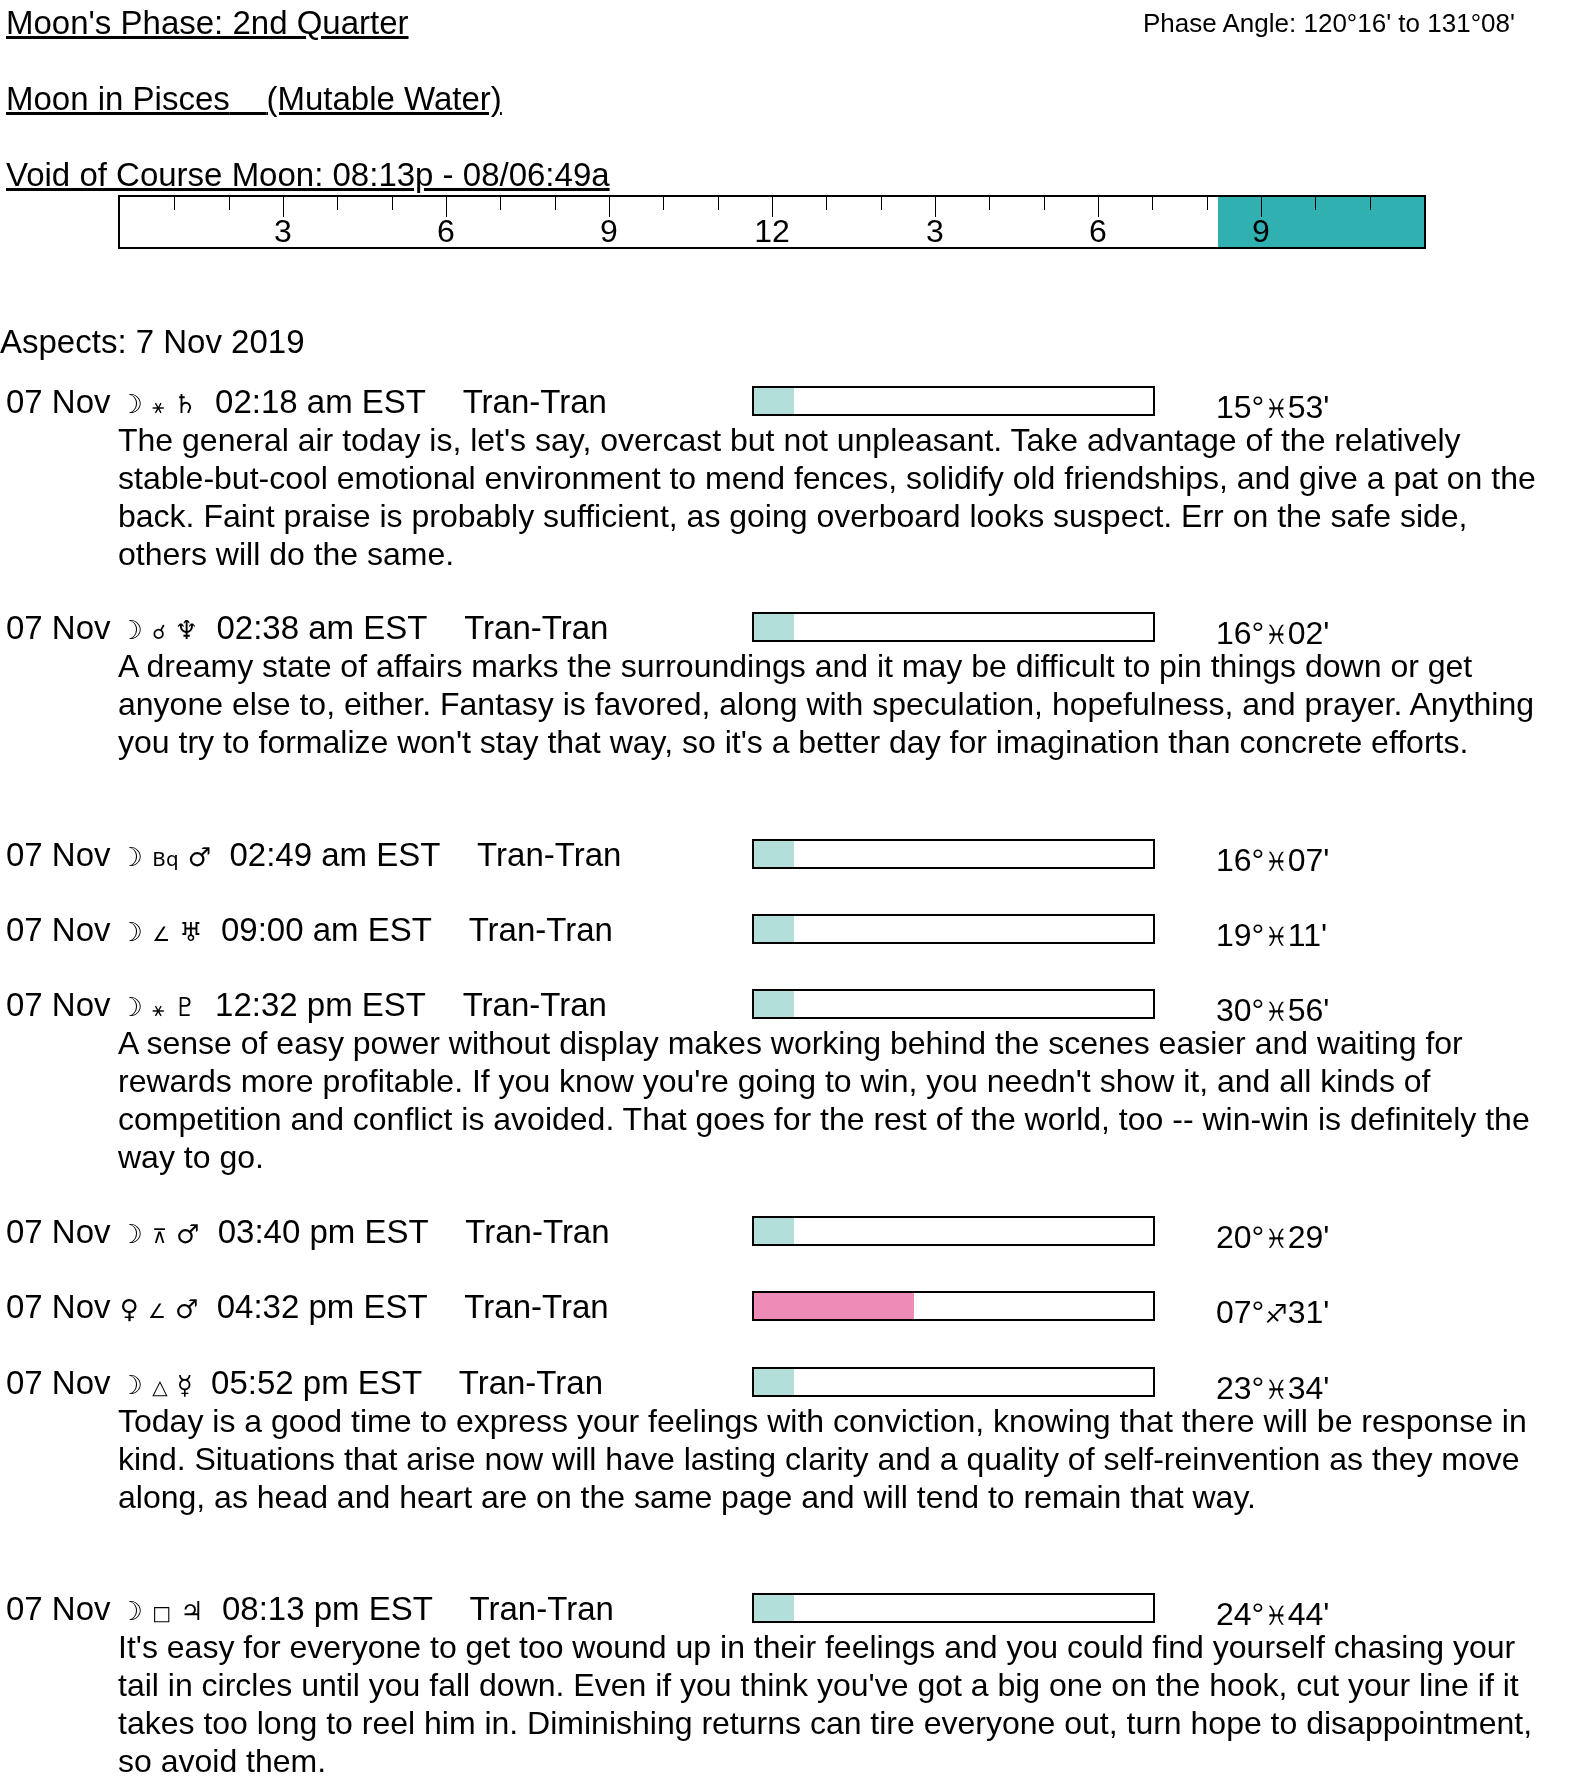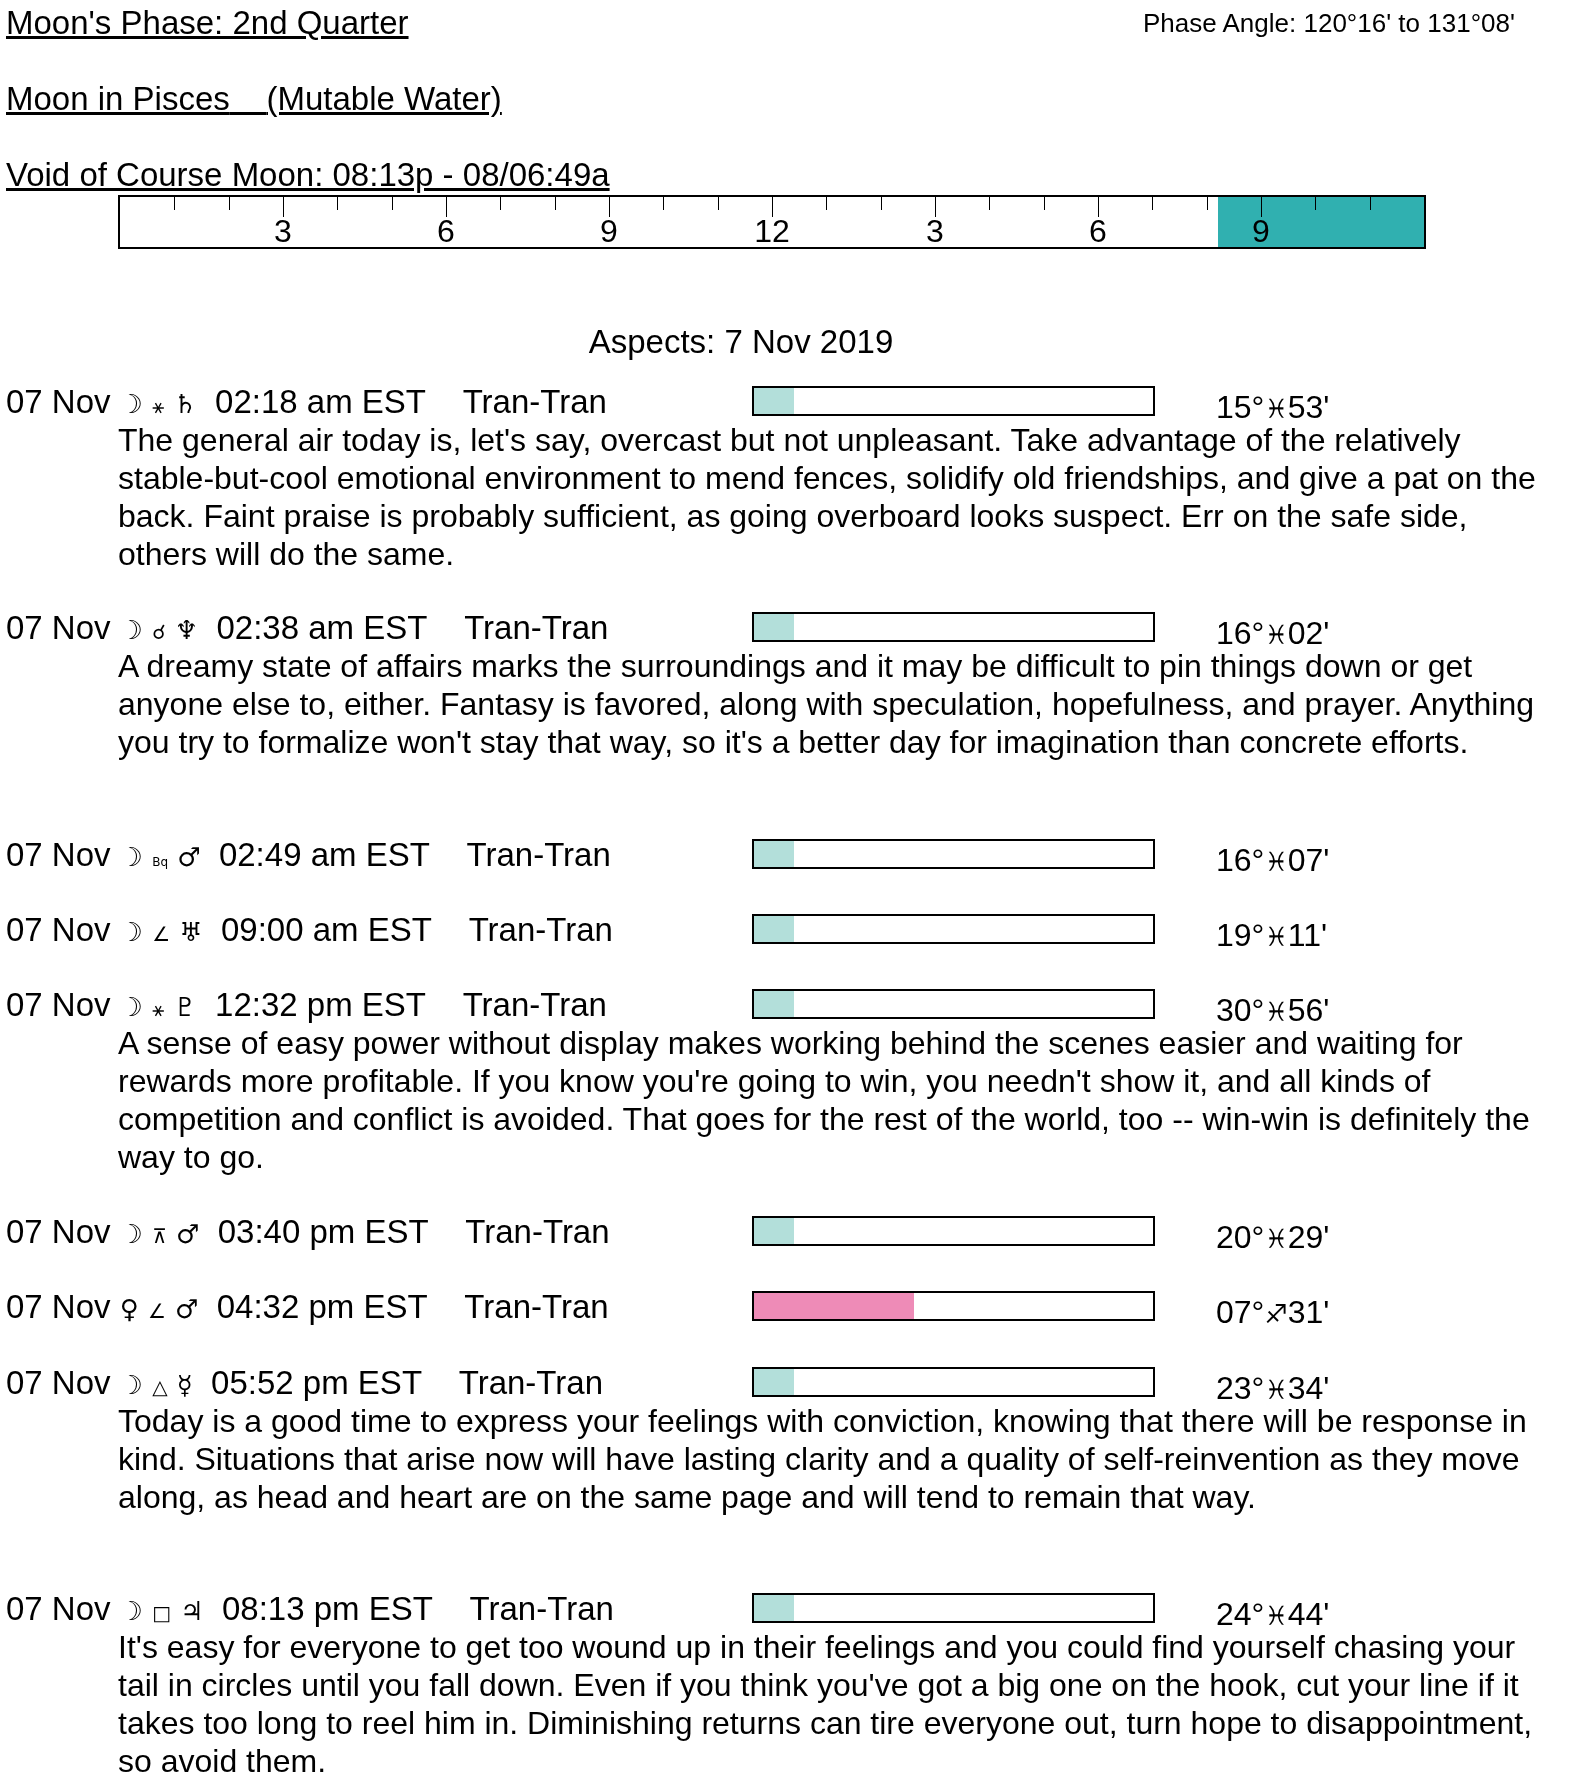--- a/index.html
+++ b/index.html
@@ -64,41 +64,41 @@
     <div class="tick minor" style="left: 1249.67px;"></div>
     <div class="tlabel" style="left: 163px;">3</div>
     <div class="tlabel" style="left: 326px;">6</div>
     <div class="tlabel" style="left: 489px;">9</div>
     <div class="tlabel" style="left: 652px;">12</div>
     <div class="tlabel" style="left: 815px;">3</div>
     <div class="tlabel" style="left: 978px;">6</div>
     <div class="tlabel" style="left: 1141px;">9</div>
   </div>
 
-<div class="abs" style="left:0; width:1482px; top:323px; text-align:center; font-size:33px;">Aspects: 7 Nov 2019</div>
+<div class="abs" style="left:0; width:1482px; top:323px; text-align:left; font-size:33px;">Aspects: 7 Nov 2019</div>
 
 <div id="aspects">
     <div class="row" style="top: 383px;">
       <div class="row-head"><span>07 Nov</span> <span class="sym">☽</span> <span class="sym" style="font-size:20px">⚹</span> <span class="sym">♄</span>&nbsp; <span>02:18 am EST</span>&nbsp;&nbsp;&nbsp; <span>Tran-Tran</span></div>
       <div class="bar" style="top:3px">
         <div class="bar-fill" style="width: 10%; background: rgb(179, 223, 218);"></div>
       </div>
       <div class="deg"><span>15°</span><span class="sym">♓</span><span>53'</span></div>
       <div class="desc" style="top:38px">The general air today is, let's say, overcast but not unpleasant. Take advantage of the relatively stable-but-cool emotional environment to mend fences, solidify old friendships, and give a pat on the back. Faint praise is probably sufficient, as going overboard looks suspect. Err on the safe side, others will do the same.</div>
     </div>
     <div class="row" style="top: 609px;">
       <div class="row-head"><span>07 Nov</span> <span class="sym">☽</span> <span class="sym" style="font-size:20px">☌</span> <span class="sym">♆</span>&nbsp; <span>02:38 am EST</span>&nbsp;&nbsp;&nbsp; <span>Tran-Tran</span></div>
       <div class="bar" style="top:3px">
         <div class="bar-fill" style="width: 10%; background: rgb(179, 223, 218);"></div>
       </div>
       <div class="deg"><span>16°</span><span class="sym">♓</span><span>02'</span></div>
       <div class="desc" style="top:38px">A dreamy state of affairs marks the surroundings and it may be difficult to pin things down or get anyone else to, either. Fantasy is favored, along with speculation, hopefulness, and prayer. Anything you try to formalize won't stay that way, so it's a better day for imagination than concrete efforts.</div>
     </div>
     <div class="row" style="top: 836px;">
-      <div class="row-head"><span>07 Nov</span> <span class="sym">☽</span> <span class="sym" style="font-size:12px">Bq</span> <span class="sym">♂</span>&nbsp; <span>02:49 am EST</span>&nbsp;&nbsp;&nbsp; <span>Tran-Tran</span></div>
+      <div class="row-head"><span>07 Nov</span> <span class="sym">☽</span> <span class="sym" style="font-size:20px">Bq</span> <span class="sym">♂</span>&nbsp; <span>02:49 am EST</span>&nbsp;&nbsp;&nbsp; <span>Tran-Tran</span></div>
       <div class="bar" style="top:3px">
         <div class="bar-fill" style="width: 10%; background: rgb(179, 223, 218);"></div>
       </div>
       <div class="deg"><span>16°</span><span class="sym">♓</span><span>07'</span></div>
     </div>
     <div class="row" style="top: 911px;">
       <div class="row-head"><span>07 Nov</span> <span class="sym">☽</span> <span class="sym" style="font-size:20px">∠</span> <span class="sym">♅</span>&nbsp; <span>09:00 am EST</span>&nbsp;&nbsp;&nbsp; <span>Tran-Tran</span></div>
       <div class="bar" style="top:3px">
         <div class="bar-fill" style="width: 10%; background: rgb(179, 223, 218);"></div>
       </div>

